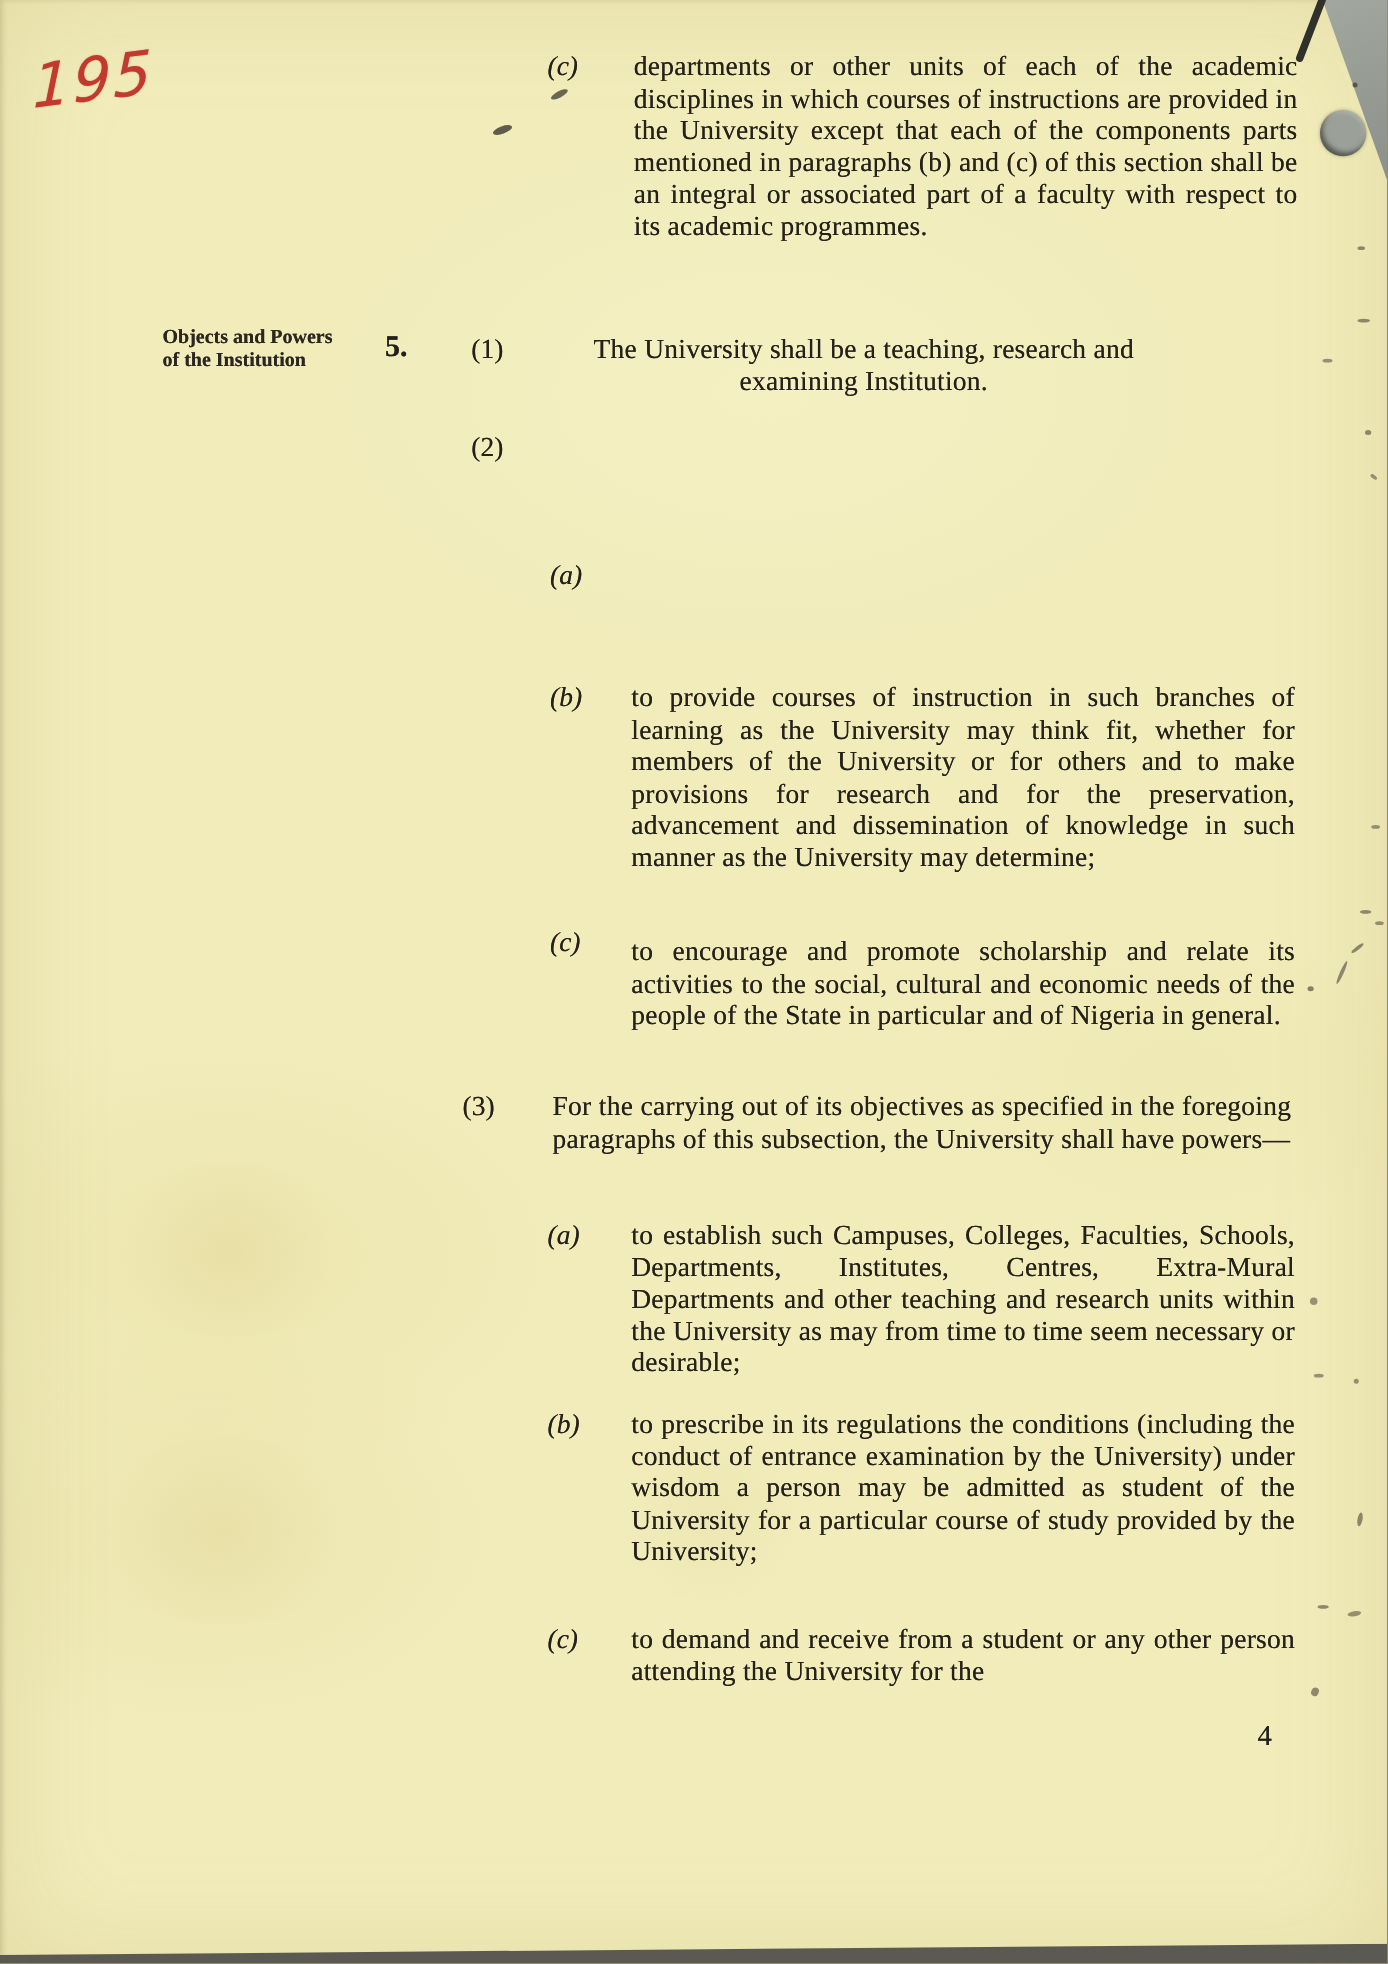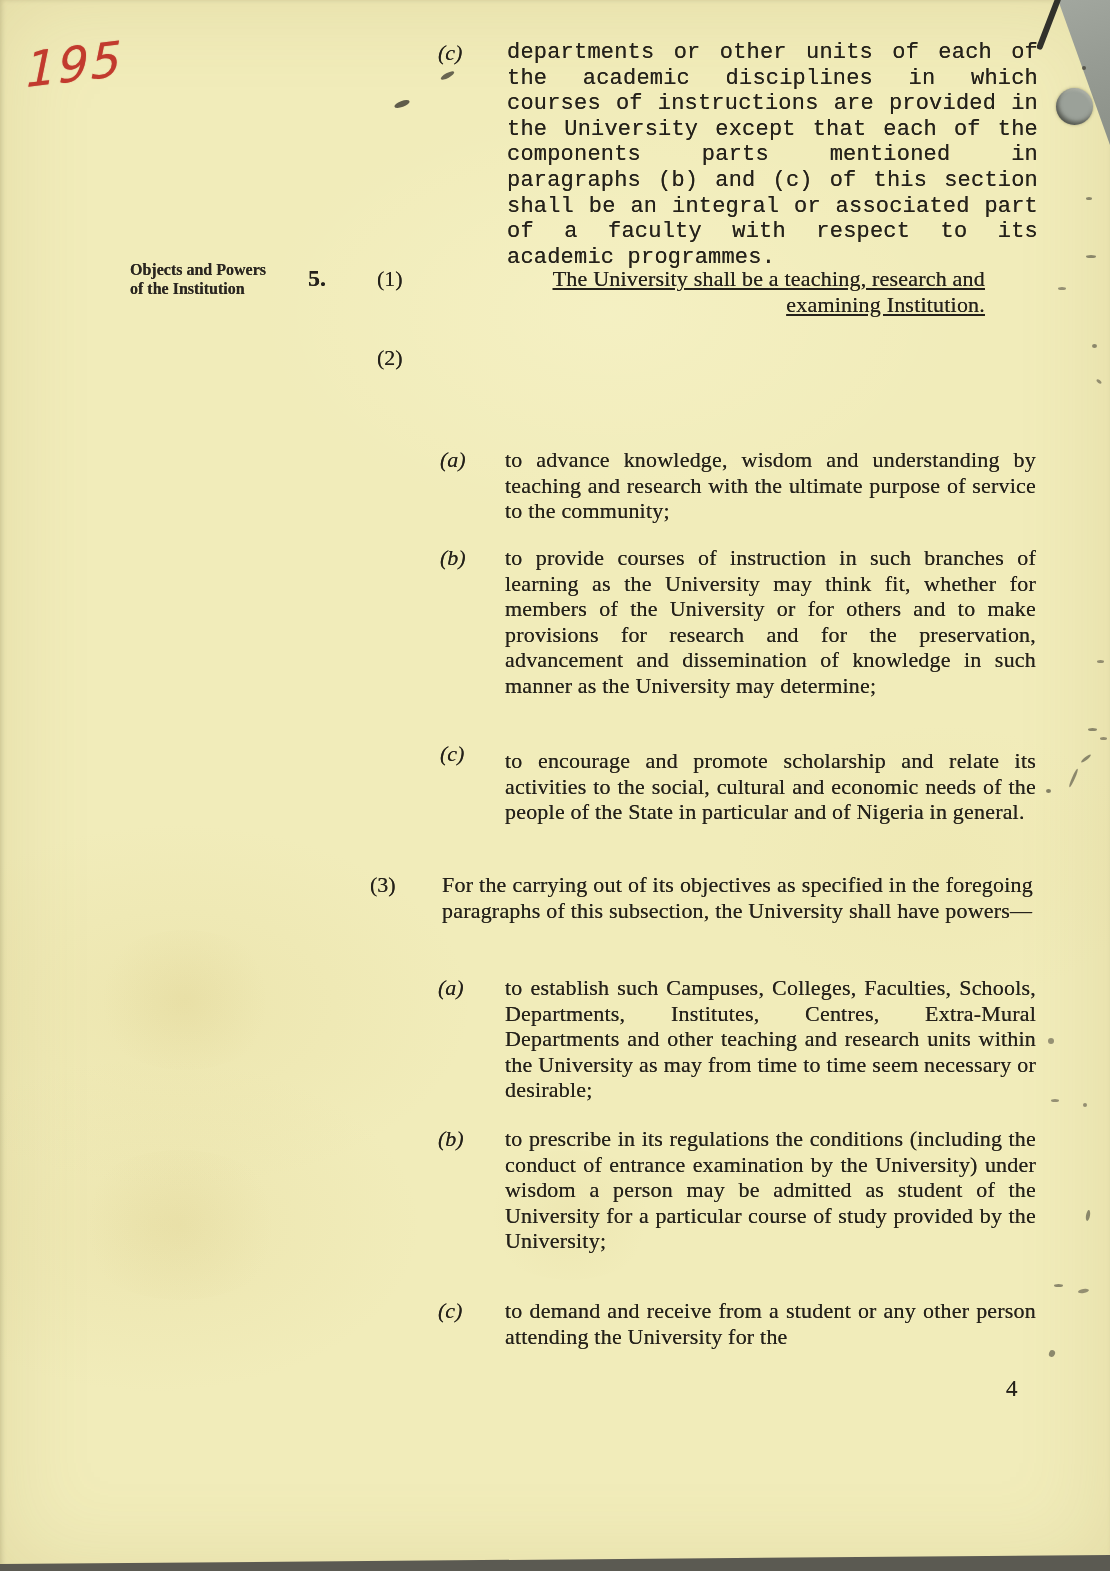--- a/index.html
+++ b/index.html
@@ -124,36 +124,35 @@
   <div class="speck" style="left:1051px;top:1099px;width:8px;height:3px;opacity:.5;"></div>
   <div class="speck" style="left:1083px;top:1103px;width:4px;height:4px;opacity:.5;"></div>
   <div class="speck" style="left:1086px;top:1210px;width:4px;height:11px;transform:rotate(10deg);opacity:.55;"></div>
   <div class="speck" style="left:1054px;top:1284px;width:9px;height:3px;opacity:.55;"></div>
   <div class="speck" style="left:1078px;top:1289px;width:11px;height:4px;transform:rotate(-10deg);opacity:.5;"></div>
   <div class="speck" style="left:1049px;top:1350px;width:6px;height:7px;transform:rotate(22deg);opacity:.55;"></div>
 
   <div class="handwritten">195</div>
 
   <div class="label" style="left:438px;top:40px;">(c)</div>
-  <div class="body-text" style="left:507px;top:40px;width:531px;font-family:Liberation Mono, monospace;">departments or other units of each of the academic disciplines in which courses of instructions are provided in the University except that each of the components parts mentioned in paragraphs (b) and (c) of this section shall be an integral or associated part of a faculty with respect to its academic programmes.</div>
+  <div class="body-text" style="left:507px;top:40px;width:531px;">departments or other units of each of the academic disciplines in which courses of instructions are provided in the University except that each of the components parts mentioned in paragraphs (b) and (c) of this section shall be an integral or associated part of a faculty with respect to its academic programmes.</div>
 
   <div class="margin-note">
     <div>Objects and Powers</div>
     <div>of the Institution</div>
   </div>
 
   <div class="section-number">5.</div>
 
   <div class="sub-label" style="left:377px;top:266px;">(1)</div>
-  <div class="body-text" style="left:455px;top:266px;width:530px;text-align:right;text-decoration:underline;">The University shall be a teaching, research and examining Institution.</div>
+  <div class="body-text" style="left:426px;top:266px;width:530px;text-align:center;">The University shall be a teaching, research and examining Institution.</div>
 
   <div class="sub-label" style="left:377px;top:345px;">(2)</div>
 
   <div class="label" style="left:440px;top:447px;">(a)</div>
-  <div class="body-text" style="left:505px;top:447px;width:531px;">to advance knowledge, wisdom and understanding by teaching and research with the ultimate purpose of service to the community;</div>
 
   <div class="label" style="left:440px;top:545px;">(b)</div>
   <div class="body-text" style="left:505px;top:545px;width:531px;">to provide courses of instruction in such branches of learning as the University may think fit, whether for members of the University or for others and to make provisions for research and for the preservation, advancement and dissemination of knowledge in such manner as the University may determine;</div>
 
   <div class="label" style="left:440px;top:741px;">(c)</div>
   <div class="body-text" style="left:505px;top:748px;width:531px;">to encourage and promote scholarship and relate its activities to the social, cultural and economic needs of the people of the State in particular and of Nigeria in general.</div>
 
   <div class="sub-label" style="left:370px;top:872px;">(3)</div>
   <div class="body-text" style="left:442px;top:872px;width:591px;">For the carrying out of its objectives as specified in the foregoing paragraphs of this subsection, the University shall have powers—</div>
 

